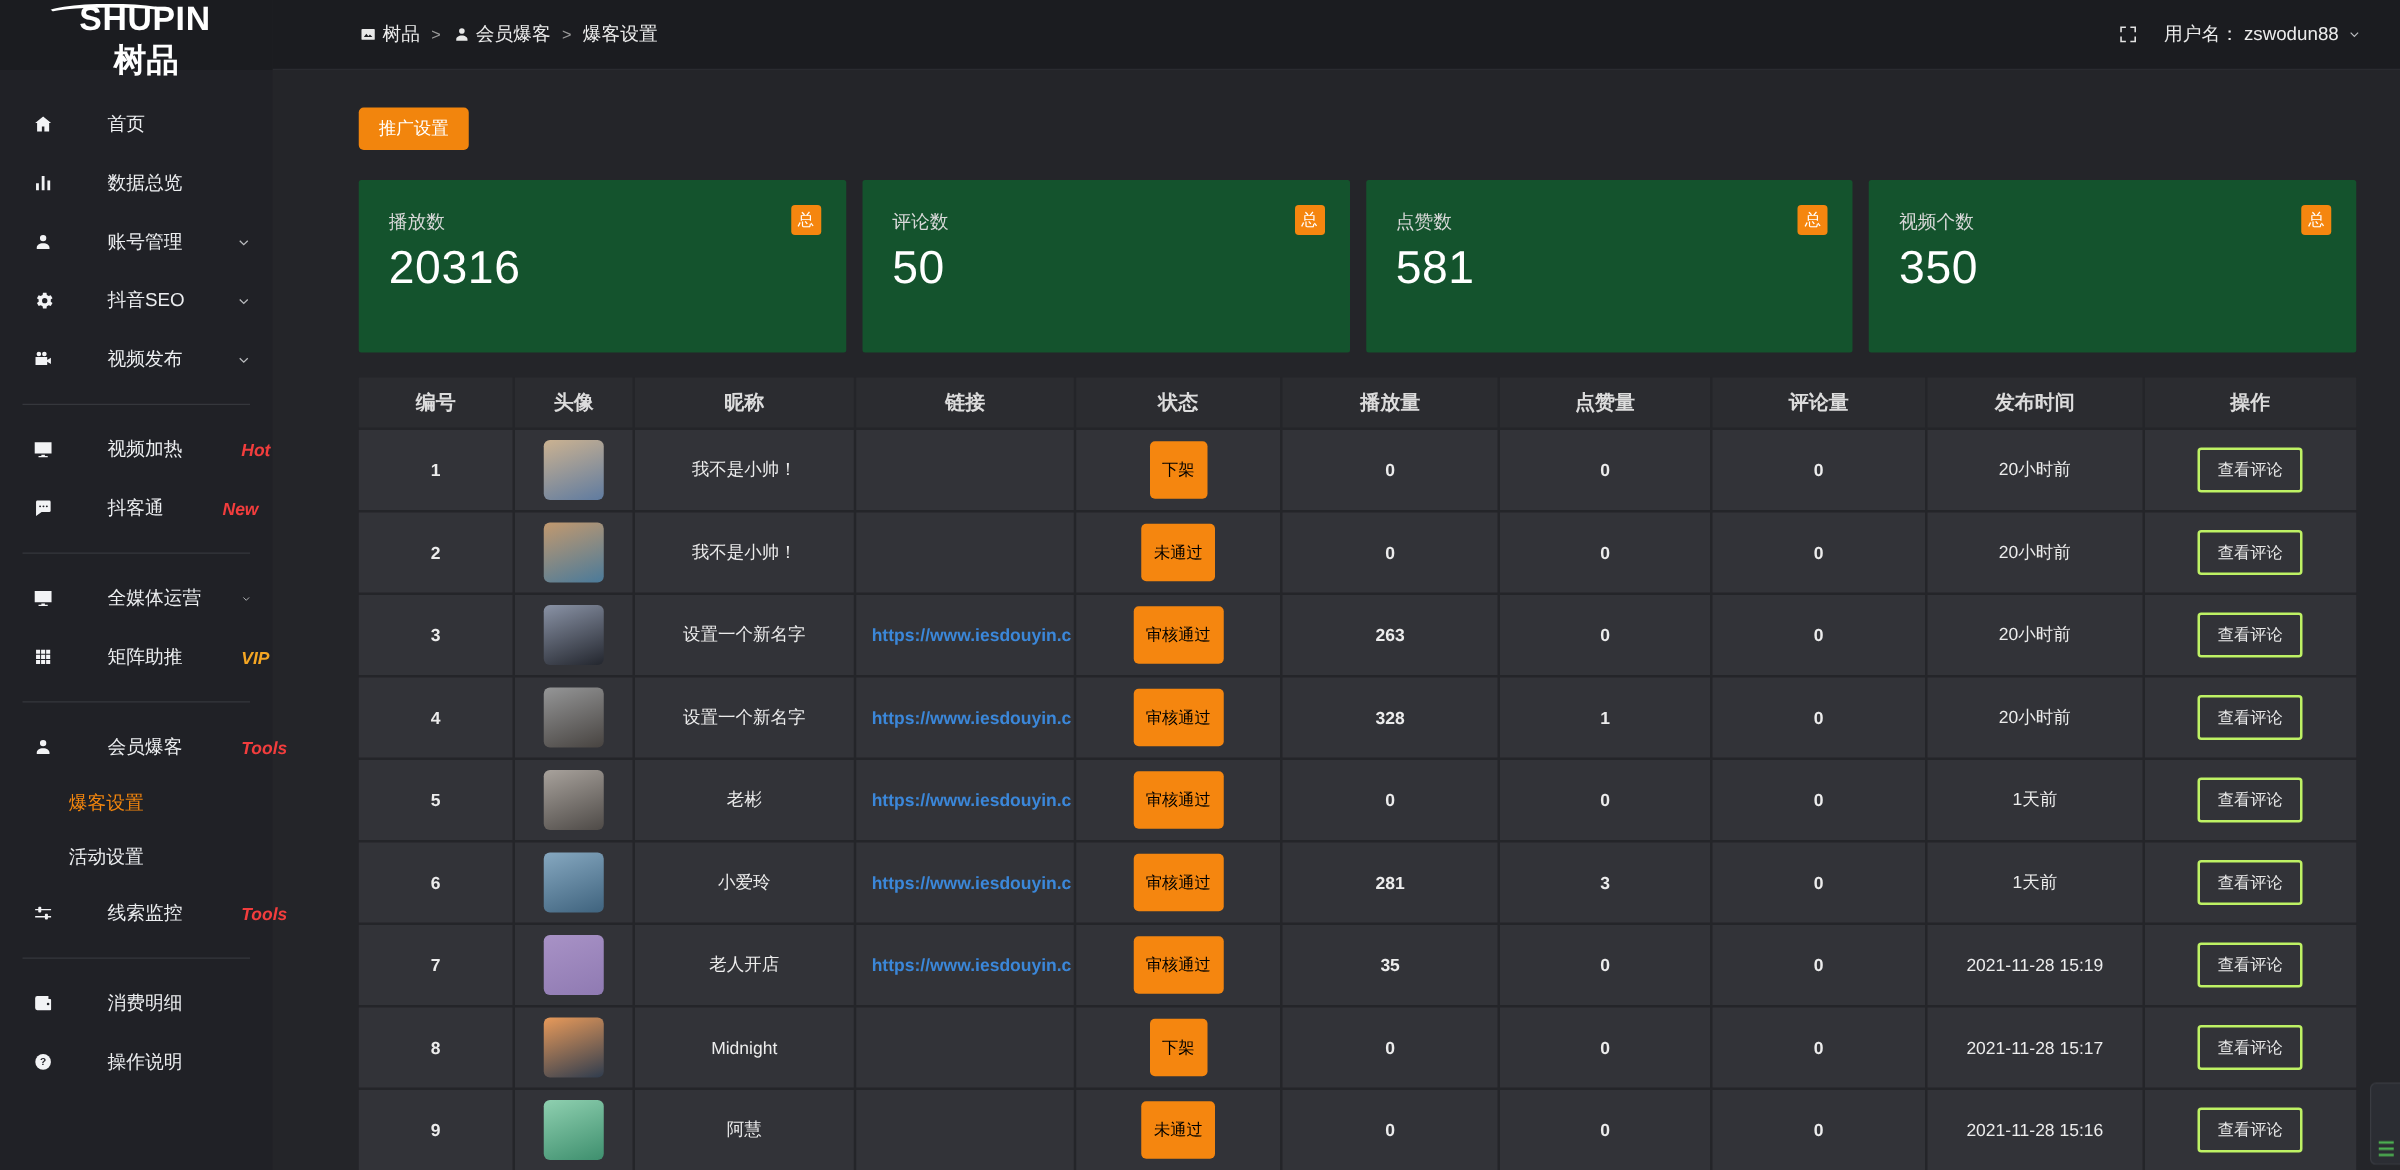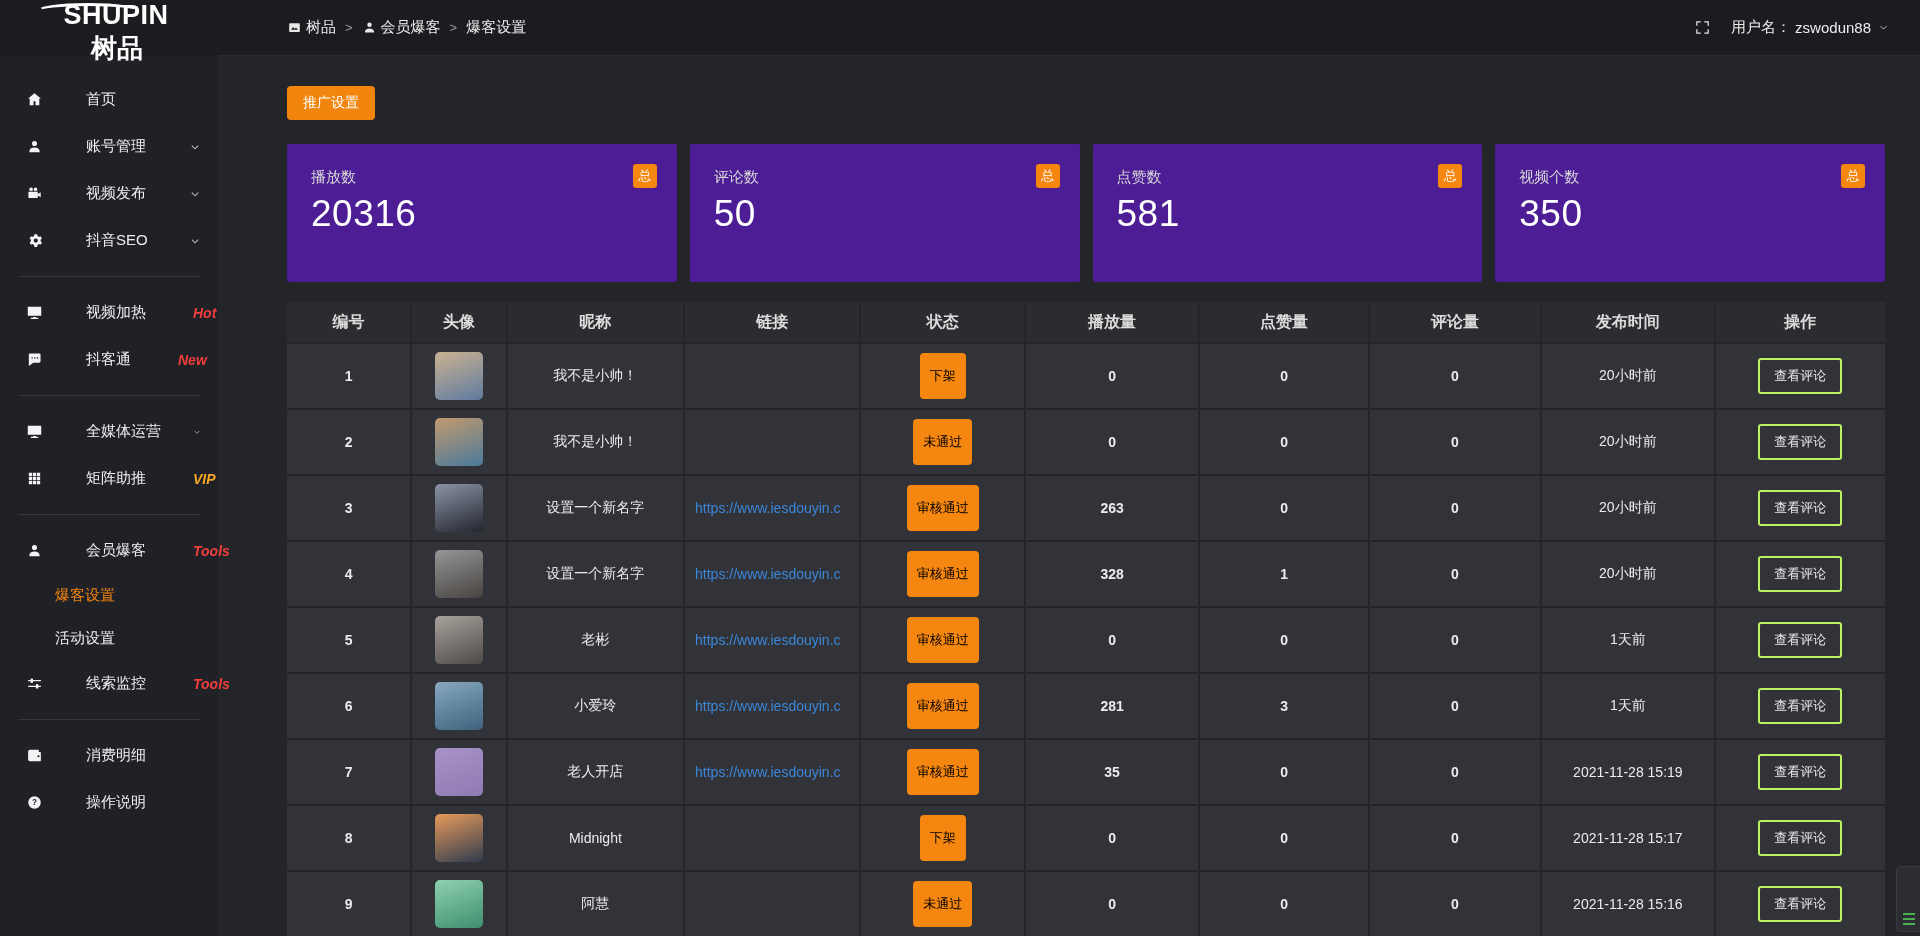--- a/index.html
+++ b/index.html
@@ -37,36 +37,36 @@
   .tb-ic { width:17px; height:17px; color:#e2e2e2; cursor:pointer; }
   .user-box { display:flex; align-items:center; gap:4px; font-size:15px; color:#ececec; cursor:pointer; }
   .user-box .chev { width:13px; height:13px; margin-left:2px; }
 
   main { flex:1; padding:0 35px 0 69px; }
   .promo-btn { margin-top:30px; display:inline-block; background:#f2850d; color:#fff; font-size:14px;
     padding:8px 16px; border:none; border-radius:4px; cursor:pointer; font-family:inherit; }
 
   
   .cards { display:flex; gap:13px; margin-top:24px; }
-  .card { flex:1; height:138px; background:#4c1d95; border-radius:2px; padding:24px 24px 0 24px; position:relative; }
+  .card { flex:1; height:138px; background:#14532d; border-radius:2px; padding:24px 24px 0 24px; position:relative; }
   .card-label { font-size:15px; color:#d8d8d8; }
   .card-value { font-size:37px; color:#fff; margin-top:6px; letter-spacing:0.5px; }
   .card-badge { position:absolute; top:20px; right:20px; width:24px; height:24px; background:#f5860f;
     color:#fff; font-size:13px; border-radius:3px; display:flex; align-items:center; justify-content:center; }
 
   
   .tbl { margin-top:20px; display:grid; gap:2px; background:#242529;
     grid-template-columns:125fr 95fr 178fr 177fr 165fr 175fr 170fr 173fr 174fr 172fr; }
   .th { background:#2b2c30; height:40px; display:flex; align-items:center; justify-content:center;
     font-size:16px; font-weight:600; color:#dcdcdc; }
   .td { background:#323338; height:64px; display:flex; align-items:center; justify-content:center;
     font-size:14px; color:#ececec; overflow:hidden; }
   .td.num { font-weight:600; }
   .avatar { width:48px; height:48px; border-radius:5px; flex:none; }
-  .cell-link { justify-content:flex-start; padding-left:10px; }
+  .cell-link { justify-content:center; padding-left:10px;font-weight:bold; }
   .a-link { color:#3b87d9; white-space:nowrap; cursor:pointer; font-size:14px; }
   .status-badge { background:#f5860f; color:#000000; font-size:13px; padding:14px 10px; border-radius:4px; white-space:nowrap; }
   .view-btn { background:transparent; border:2px solid #bef264; color:#e8e8e8; font-size:13px;
     padding:7px 14px; border-radius:3px; cursor:pointer; font-family:inherit; white-space:nowrap; }
 
   
   .float-widget { position:fixed; right:0; bottom:4px; width:24px; height:66px; background:#2b2d33;
     border:1px solid #3a3c42; border-right:none; border-radius:5px 0 0 5px; cursor:pointer;
     display:flex; flex-direction:column; justify-content:flex-end; align-items:center; padding-bottom:6px; gap:3px; }
   .float-widget i { display:block; width:12px; height:2px; background:#4caf50; }
@@ -85,50 +85,58 @@
         <span class="ic">
           <svg viewBox="0 0 24 24" fill="currentColor">
             <path d="M12 3 3 10.5h2.2V20h5.4v-5.6h2.8V20h5.4v-9.5H21z"></path>
           </svg>
         </span>
         <span class="nav-label">首页</span>
       </div>
       <div class="nav-item">
         <span class="ic">
           <svg viewBox="0 0 24 24" fill="currentColor">
+            <path d="M4 20h3.2v-8H4zM10.4 20h3.2V4h-3.2zM16.8 20H20v-11h-3.2z"></path>
+          </svg>
+        </span>
+        <span class="nav-label">数据总览</span>
+      </div>
+      <div class="nav-item">
+        <span class="ic">
+          <svg viewBox="0 0 24 24" fill="currentColor">
             <path d="M12 11.3A3.6 3.6 0 1 0 8.4 7.7 3.6 3.6 0 0 0 12 11.3zm0 2.2c-4.3 0-7.2 2.2-7.2 5V20h14.4v-1.5c0-2.8-2.9-5-7.2-5z"></path>
           </svg>
         </span>
         <span class="nav-label">账号管理</span>
         <span class="chev">
           <svg viewBox="0 0 24 24" fill="currentColor">
             <path d="M6.5 9.5 12 15l5.5-5.5" fill="none" stroke="currentColor" stroke-width="1.8"></path>
           </svg>
         </span>
       </div>
       <div class="nav-item">
         <span class="ic">
           <svg viewBox="0 0 24 24" fill="currentColor">
+            <path fill-rule="evenodd" d="M20.6 13.2a8 8 0 0 0 0-2.4l2-1.5-2-3.4-2.3 1a8 8 0 0 0-2.1-1.2L15.8 3h-4l-.4 2.7a8 8 0 0 0-2.1 1.2l-2.3-1-2 3.4 2 1.5a8 8 0 0 0 0 2.4l-2 1.5 2 3.4 2.3-1a8 8 0 0 0 2.1 1.2l.4 2.7h4l.4-2.7a8 8 0 0 0 2.1-1.2l2.3 1 2-3.4zM13.8 15a3 3 0 1 1 3-3 3 3 0 0 1-3 3z"></path>
+          </svg>
+        </span>
+        <span class="nav-label">抖音SEO</span>
+        <span class="chev">
+          <svg viewBox="0 0 24 24" fill="currentColor">
+            <path d="M6.5 9.5 12 15l5.5-5.5" fill="none" stroke="currentColor" stroke-width="1.8"></path>
+          </svg>
+        </span>
+      </div>
+      <div class="nav-item">
+        <span class="ic">
+          <svg viewBox="0 0 24 24" fill="currentColor">
             <path d="M7.2 3.4A2.6 2.6 0 1 1 4.6 6a2.6 2.6 0 0 1 2.6-2.6zm6.2 0A2.6 2.6 0 1 1 10.8 6a2.6 2.6 0 0 1 2.6-2.6zM3.4 9.4h13.2v3.3l4.2-2.6v7.2l-4.2-2.6v3.7H3.4z"></path>
           </svg>
         </span>
         <span class="nav-label">视频发布</span>
-        <span class="chev">
-          <svg viewBox="0 0 24 24" fill="currentColor">
-            <path d="M6.5 9.5 12 15l5.5-5.5" fill="none" stroke="currentColor" stroke-width="1.8"></path>
-          </svg>
-        </span>
-      </div>
-      <div class="nav-item">
-        <span class="ic">
-          <svg viewBox="0 0 24 24" fill="currentColor">
-            <path fill-rule="evenodd" d="M20.6 13.2a8 8 0 0 0 0-2.4l2-1.5-2-3.4-2.3 1a8 8 0 0 0-2.1-1.2L15.8 3h-4l-.4 2.7a8 8 0 0 0-2.1 1.2l-2.3-1-2 3.4 2 1.5a8 8 0 0 0 0 2.4l-2 1.5 2 3.4 2.3-1a8 8 0 0 0 2.1 1.2l.4 2.7h4l.4-2.7a8 8 0 0 0 2.1-1.2l2.3 1 2-3.4zM13.8 15a3 3 0 1 1 3-3 3 3 0 0 1-3 3z"></path>
-          </svg>
-        </span>
-        <span class="nav-label">抖音SEO</span>
         <span class="chev">
           <svg viewBox="0 0 24 24" fill="currentColor">
             <path d="M6.5 9.5 12 15l5.5-5.5" fill="none" stroke="currentColor" stroke-width="1.8"></path>
           </svg>
         </span>
       </div>
       <div class="nav-div"></div>
       <div class="nav-item">
         <span class="ic">
           <svg viewBox="0 0 24 24" fill="currentColor">

